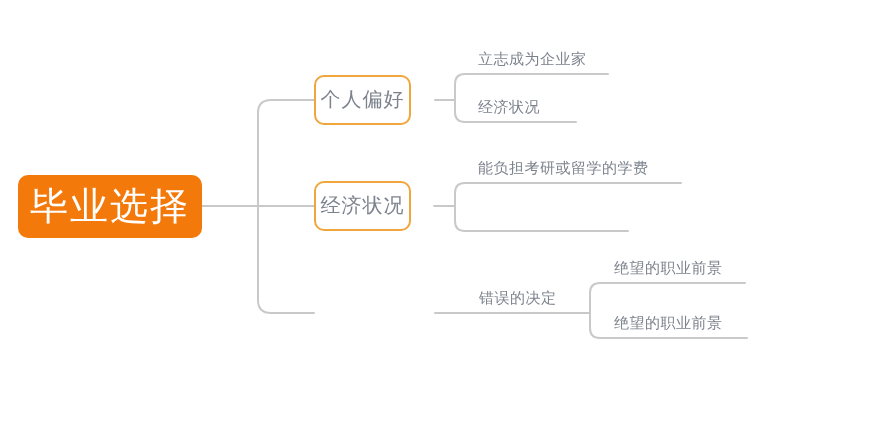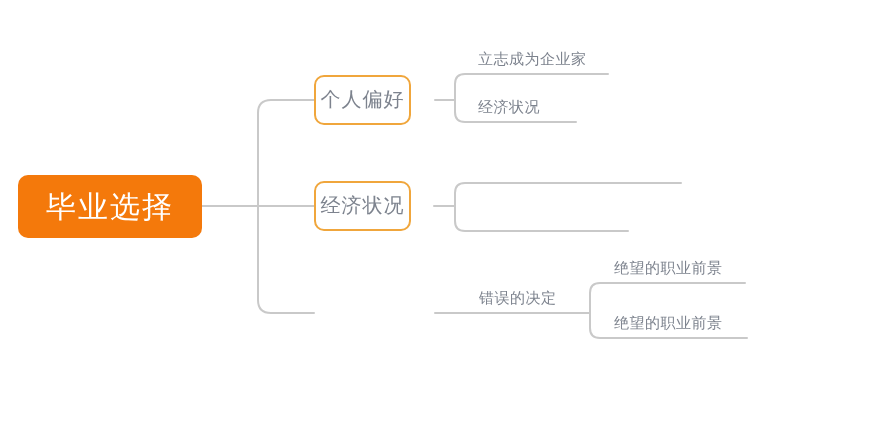--- a/index.html
+++ b/index.html
@@ -21,21 +21,21 @@
     stroke-width: 2;
     stroke-linecap: round;
   }
   .root-node {
     position: absolute;
     left: 18px; top: 175px;
     width: 184px; height: 63px;
     background: var(--root-fill, #f4790b);
     border-radius: 10px;
     color: var(--root-text, #ffffff);
-    font-size: 30px; line-height: 63px;
+    font-size: 38px; line-height: 63px;
     text-align: center;
     letter-spacing: 2px;
     cursor: default;
   }
   .branch-node {
     position: absolute;
     left: 314px;
     width: 97px; height: 50px;
     box-sizing: border-box;
     background: #ffffff;
@@ -82,20 +82,21 @@
 
   <div class="branch-node" style="top:75px">个人偏好</div>
 
   <div class="branch-node" style="top:181px">经济状况</div>
 
 
   <div class="leaf" style="left:478px; top:46px">立志成为企业家</div>
 
   <div class="leaf" style="left:478px; top:94px">经济状况</div>
 
+  <div class="leaf" style="left:478px; top:155px">能负担考研或留学的学费</div>
 
 
   <div class="leaf" style="left:614px; top:255px">绝望的职业前景</div>
 
   <div class="leaf" style="left:479px; top:285px">错误的决定</div>
 
   <div class="leaf" style="left:614px; top:310px">绝望的职业前景</div>
 
 </div>
 

